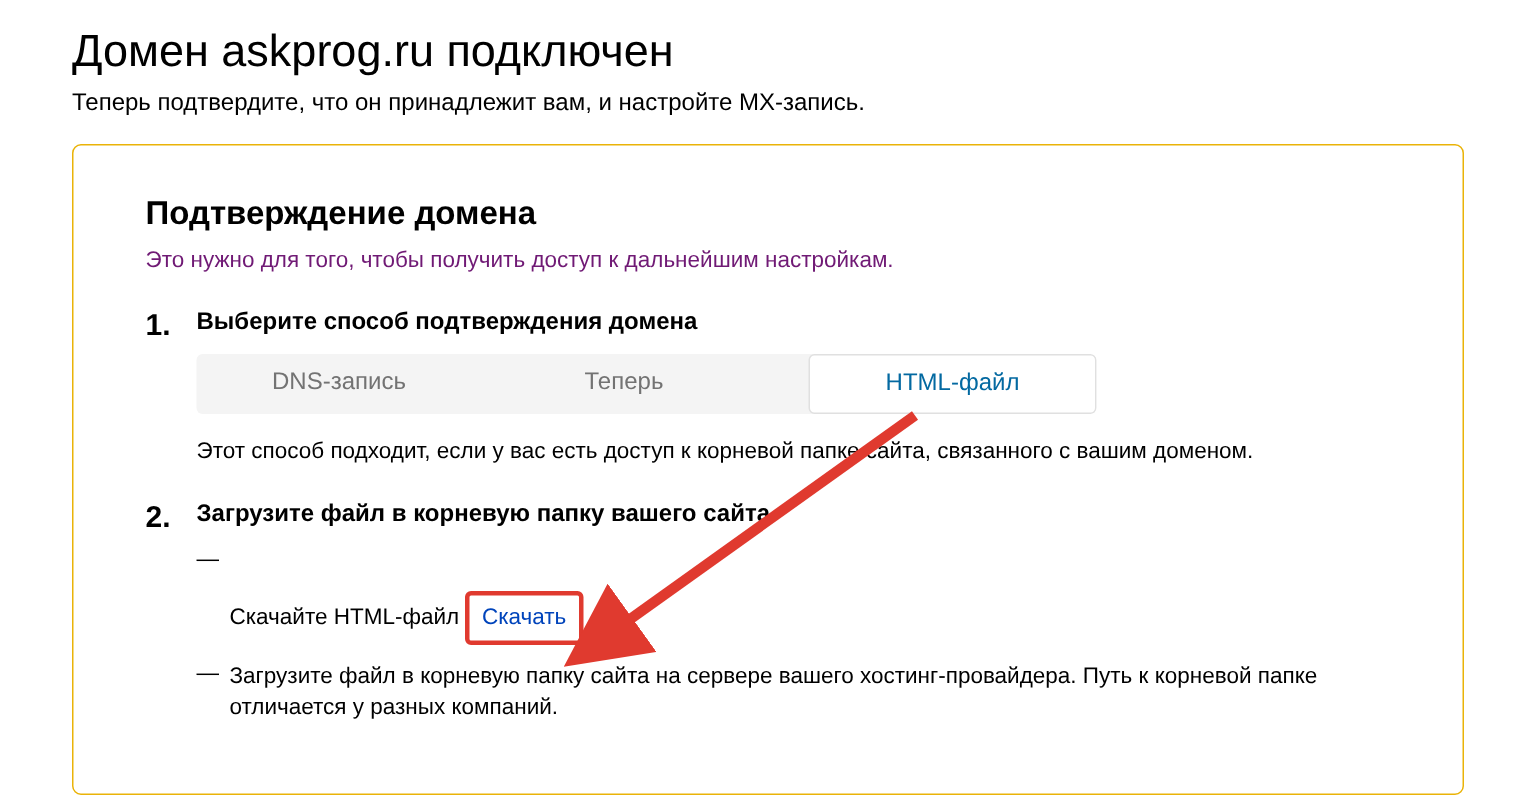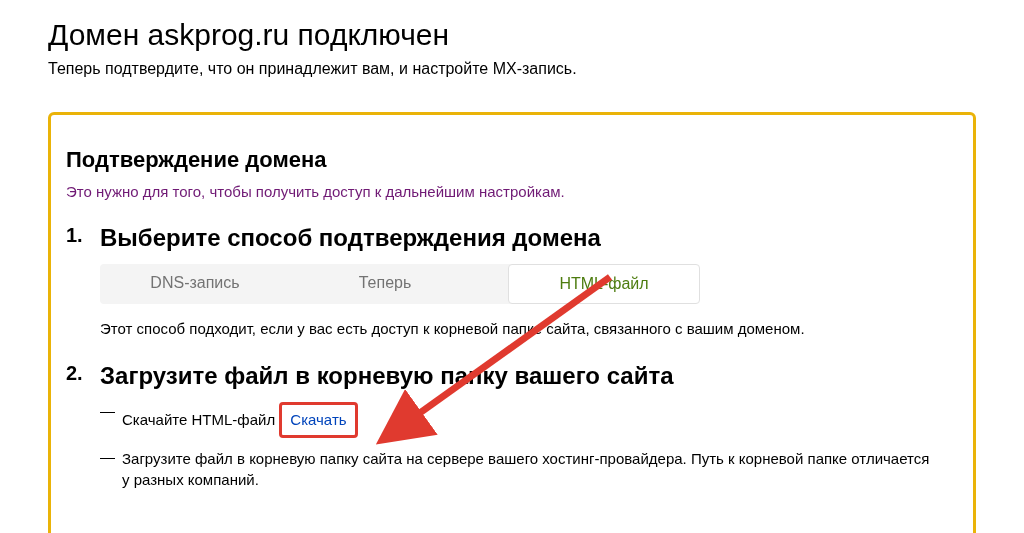--- a/index.html
+++ b/index.html
@@ -16,26 +16,26 @@
     position: relative;
   }
   .page-title {
     font-size: 30px;
     font-weight: 400;
     margin-bottom: 8px;
   }
   .page-subtitle {
     font-size: 16px;
     color: #000;
-    margin-bottom: 34px;
+    margin-bottom: 18px;
   }
   .card {
-    border: 3px solid #eab308;
+    border: 1px solid #eab308;
     border-radius: 6px;
-    padding: 32px 36px 24px 15px;
+    padding: 32px 36px 24px 48px;
     background: #fff;
   }
   .card-title {
     font-size: 22px;
     font-weight: 700;
     margin-bottom: 10px;
   }
   .card-desc {
     font-size: 15px;
     color: #701a75;
@@ -46,21 +46,21 @@
     margin-bottom: 12px;
   }
   .step-num {
     width: 34px;
     flex: 0 0 34px;
     font-size: 20px;
     font-weight: 700;
   }
   .step-body { flex: 1; }
   .step-title {
-    font-size: 24px;
+    font-size: 16px;
     font-weight: 700;
     margin-bottom: 12px;
   }
   .tabs {
     display: flex;
     background: #f4f4f4;
     border-radius: 4px;
     overflow: hidden;
     width: 600px;
     margin-bottom: 14px;
@@ -68,21 +68,21 @@
   .tab {
     flex: 1;
     text-align: center;
     padding: 10px 8px;
     font-size: 16px;
     color: #737373;
     cursor: pointer;
   }
   .tab.active {
     background: #fff;
-    color: #4d7c0f;
+    color: #0369a1;
     border: 1px solid #e0e0e0;
     border-radius: 4px;
     margin-left: 28px;
   }
   .step-text {
     font-size: 15px;
     color: #000;
     line-height: 1.45;
     margin-bottom: 10px;
   }
@@ -102,20 +102,21 @@
   .link {
     color: #0044bb;
     text-decoration: none;
     cursor: pointer;
   }
   .hl-box {
     border: 3px solid #e03a2f;
     border-radius: 4px;
     padding: 4px 8px;
     display: inline-block;
+    margin-top: 30px;
   }
   
   .arrow-svg {
     position: absolute;
     pointer-events: none;
     left: 0; top: 0;
     width: 1024px;
     height: 533px;
   }
 </style>

